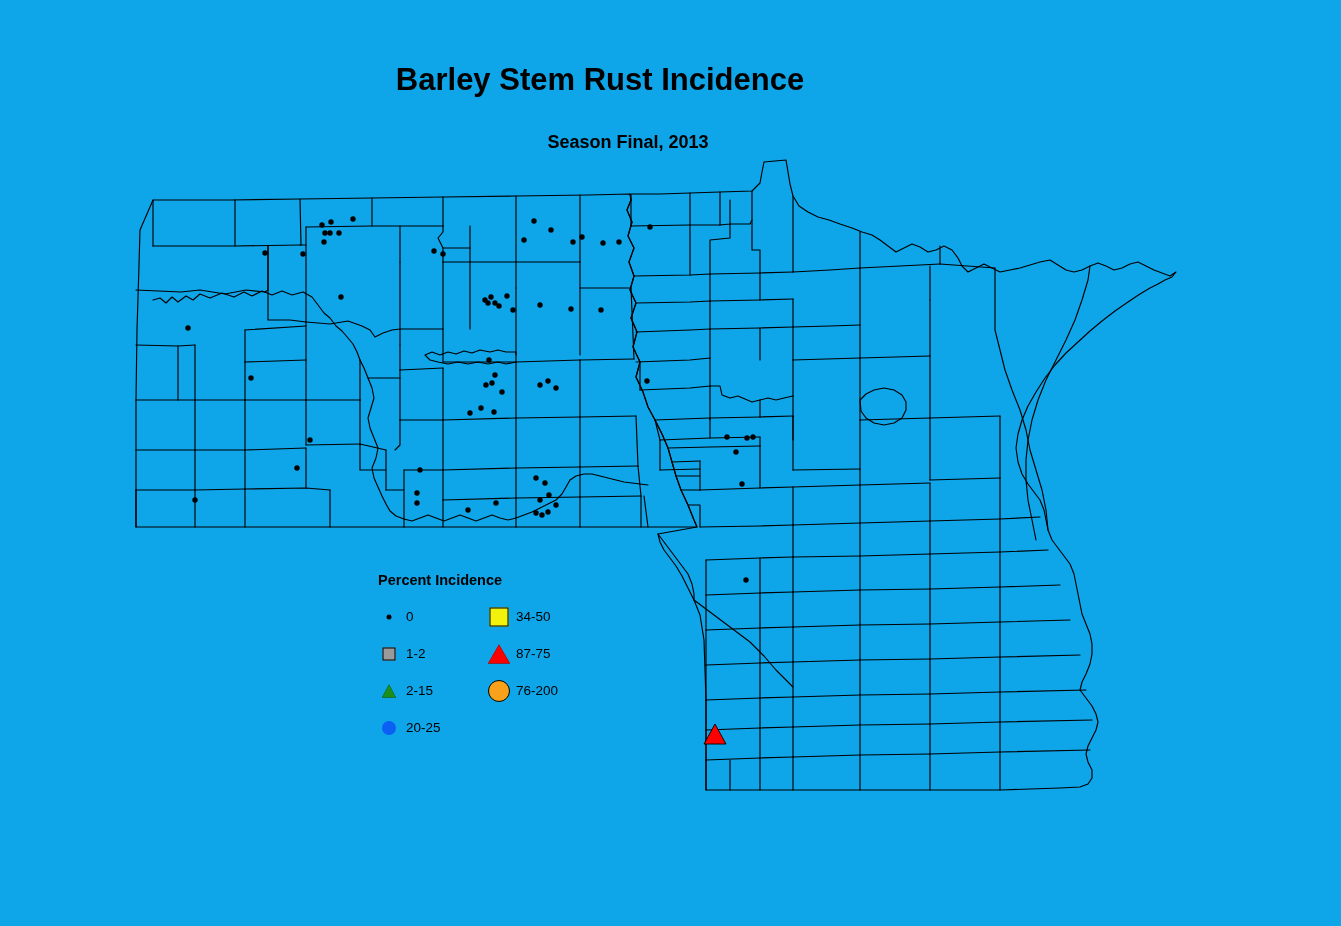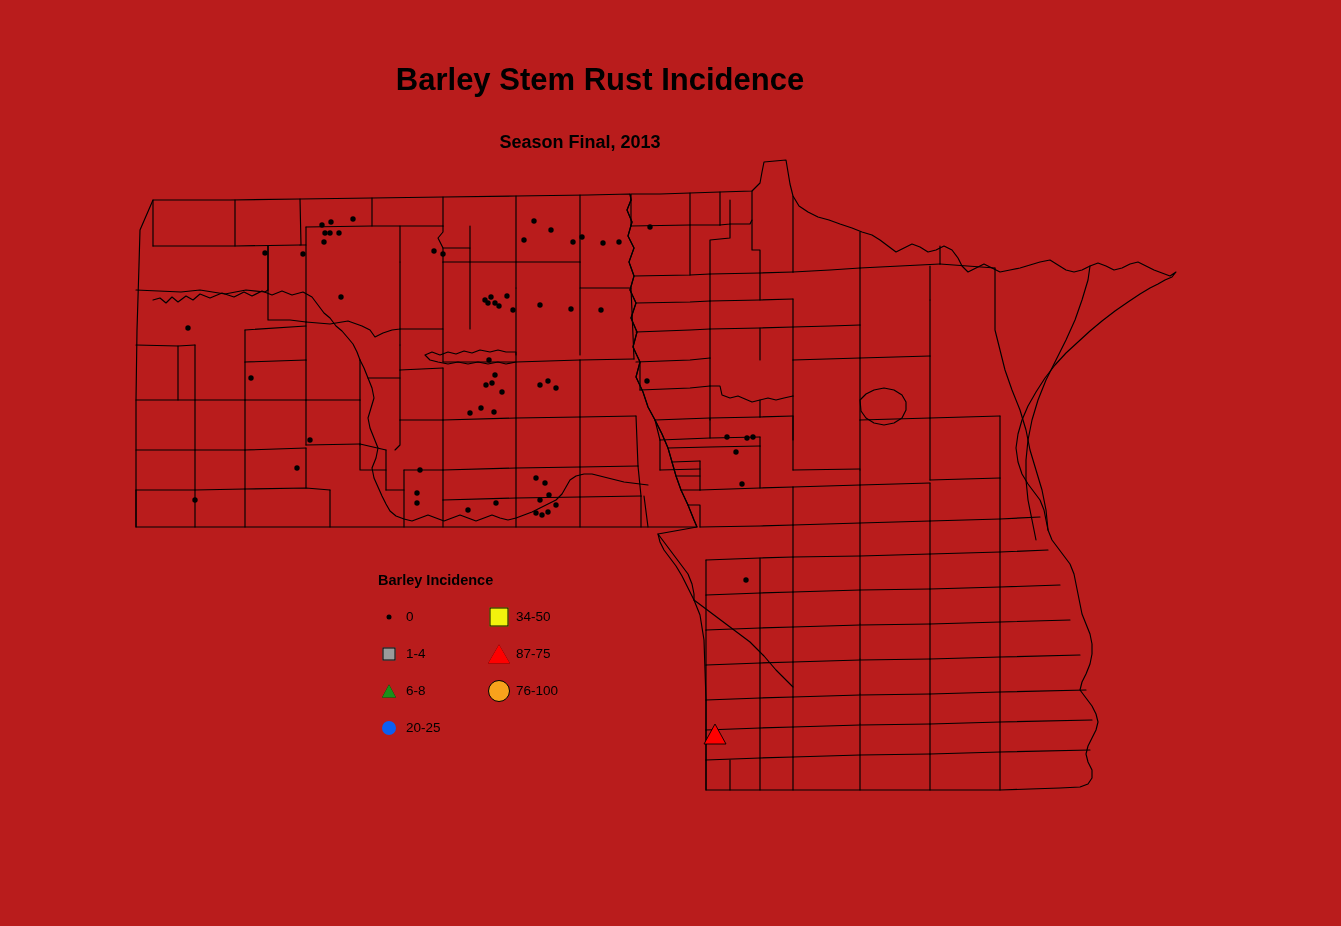--- a/index.html
+++ b/index.html
@@ -14,21 +14,21 @@
     position: relative;
     overflow: hidden;
     font-family: "Liberation Sans", sans-serif;
     color: #000000;
   }
   #page {
     position: absolute;
     left: 0; top: 0;
     width: 1341px;
     height: 926px;
-    background: #b91c1c;
+    background: #0ea5e9;
   }
   .title {
     position: absolute;
     left: 0;
     top: 62px;
     width: 1200px;
     text-align: center;
     font-size: 31px;
     font-weight: bold;
     letter-spacing: 0px;
@@ -36,20 +36,21 @@
   }
   .subtitle {
     position: absolute;
     left: 0;
     top: 132px;
     width: 1160px;
     text-align: center;
     font-size: 18px;
     font-weight: bold;
     white-space: nowrap;
+    padding-left: 48px;
   }
   #map-svg {
     position: absolute;
     left: 0;
     top: 0;
     width: 1341px;
     height: 926px;
   }
   
   #legend {
@@ -548,43 +549,43 @@
         <circle cx="753" cy="437" r="2.7" fill="#000000"></circle>
         <circle cx="742" cy="484" r="2.7" fill="#000000"></circle>
         <circle cx="746" cy="580" r="2.7" fill="#000000"></circle>
       </g>
     <g id="hi-layer">
         <polygon points="715,724 704,744.02 726,744.02" fill="#fe0000" stroke="#000000" stroke-width="0.9"></polygon>
       </g>
   </svg>
 
   <div id="legend">
-    <div class="legend-title">Barley Incidence</div>
+    <div class="legend-title">Percent Incidence</div>
 
     <div class="legend-col left">
 
       <div class="legend-row">
         <span class="legend-sym">
           <span class="sym-dot"></span>
         </span>
         <span class="legend-label">0</span>
       </div>
 
       <div class="legend-row">
         <span class="legend-sym">
           <span class="sym-square"></span>
         </span>
-        <span class="legend-label">1-4</span>
+        <span class="legend-label">1-2</span>
       </div>
 
       <div class="legend-row">
         <span class="legend-sym">
           <span class="sym-tri-small"></span>
         </span>
-        <span class="legend-label">6-8</span>
+        <span class="legend-label">2-15</span>
       </div>
 
       <div class="legend-row">
         <span class="legend-sym">
           <span class="sym-circle-blue"></span>
         </span>
         <span class="legend-label">20-25</span>
       </div>
 
     </div>
@@ -602,19 +603,19 @@
         <span class="legend-sym">
           <span class="sym-tri-big"></span>
         </span>
         <span class="legend-label">87-75</span>
       </div>
 
       <div class="legend-row">
         <span class="legend-sym">
           <span class="sym-circle-orange"></span>
         </span>
-        <span class="legend-label">76-100</span>
+        <span class="legend-label">76-200</span>
       </div>
 
     </div>
   </div>
 
 </div>
 
 </body></html>

